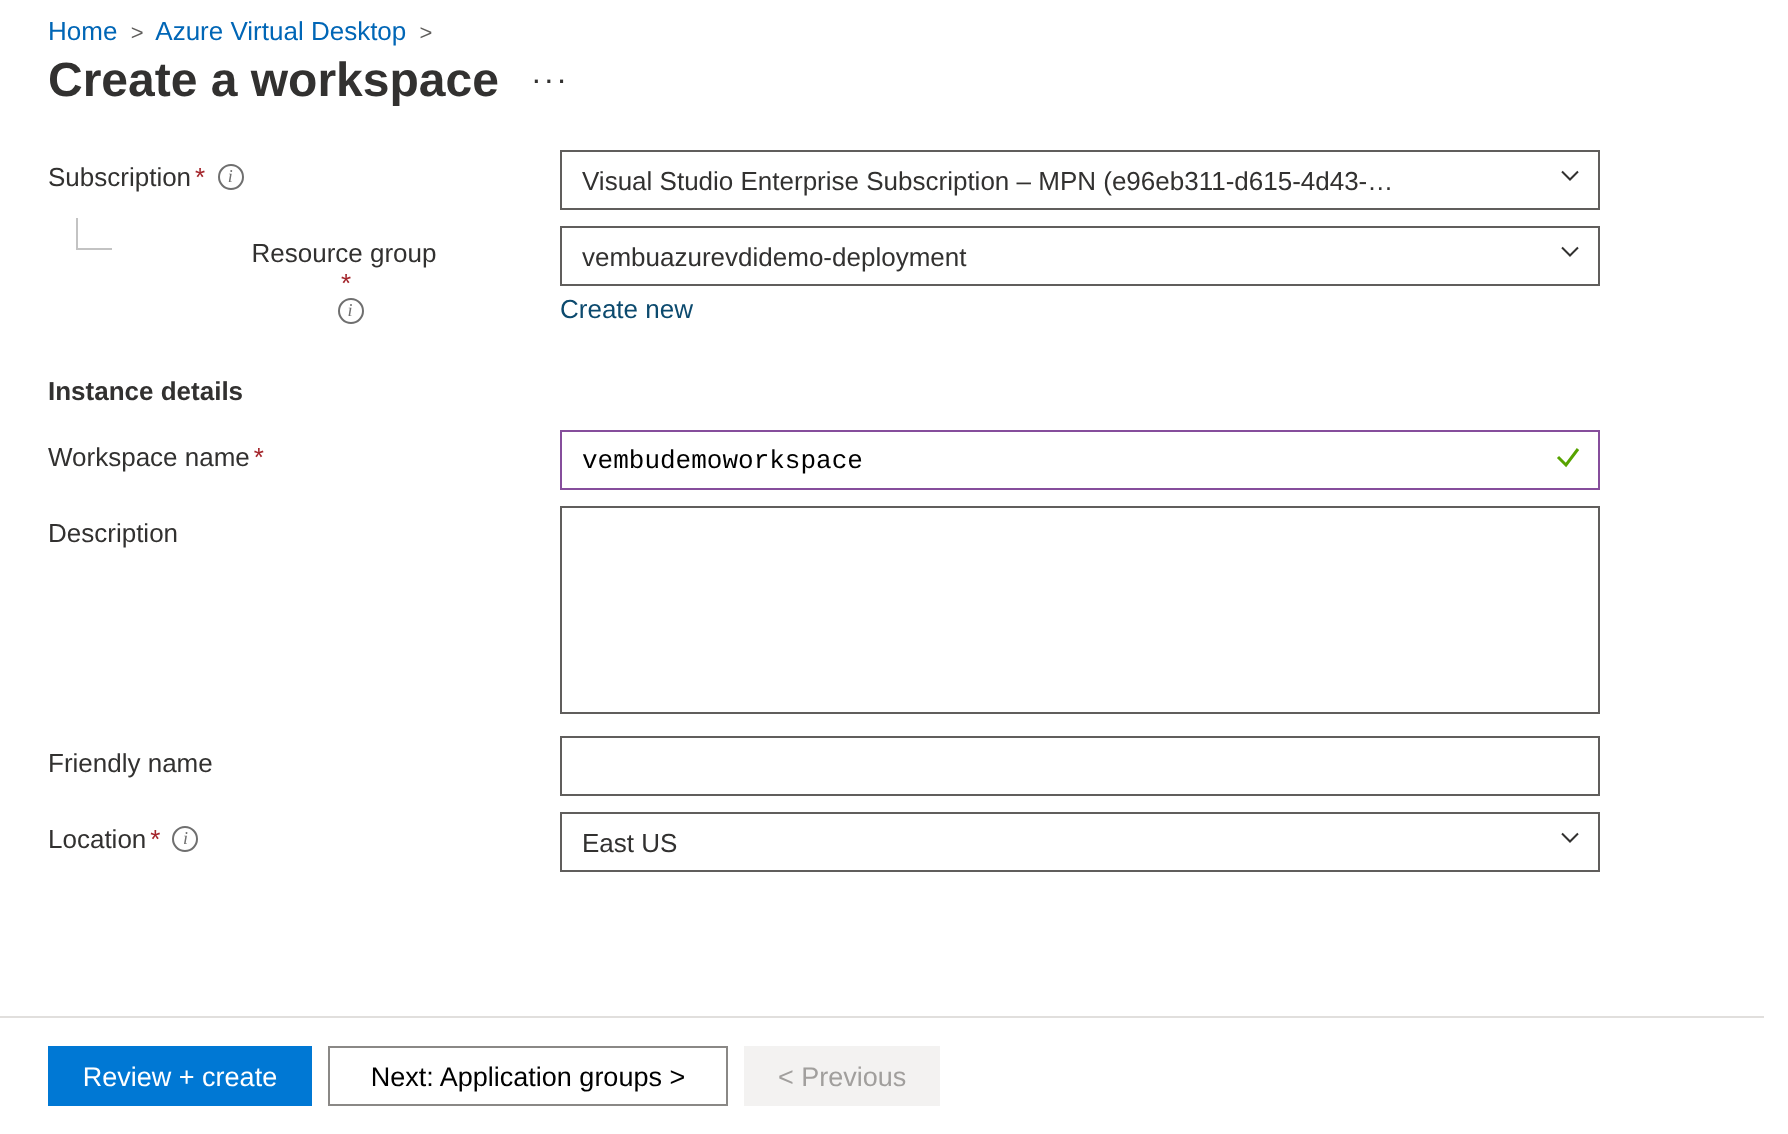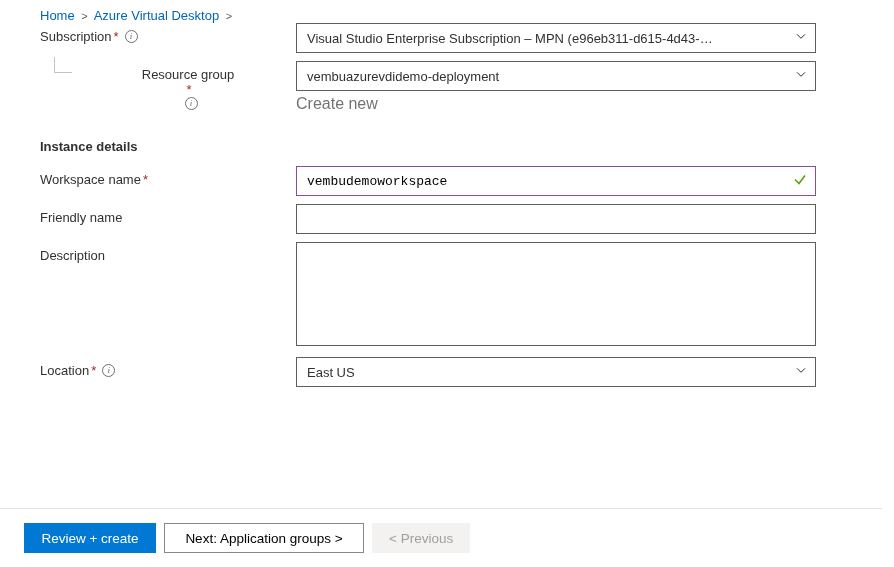--- a/index.html
+++ b/index.html
@@ -4,21 +4,21 @@
 <style>
   * { box-sizing: border-box; }
   html, body {
     margin: 0; padding: 0;
     font-family: "Segoe UI", Arial, sans-serif;
     font-size: 13px;
     color: #323130;
     background: #fff;
     width: 894px;
   }
-  .page { padding: 0 0 0 40px; position: relative; min-height: 567px; }
+  .page { padding: 0 0 0 24px; position: relative; min-height: 567px; }
   .breadcrumb {
     padding-top: 8px;
     font-size: 13px;
     color: #323130;
   }
   .breadcrumb a { color: #0066b6; text-decoration: none; }
   .crumb-sep { color: #605e5c; padding: 0 3px; font-size: 11px; }
   .title-row { display: flex; align-items: center; margin-top: 4px; margin-bottom: 20px; }
   .title { font-size: 24px; font-weight: 600; margin: 0; }
   .title-dots { margin-left: 16px; color: #323130; font-size: 16px; letter-spacing: 1px; cursor: pointer; line-height: 1; }
@@ -69,21 +69,21 @@
   .textarea-box {
     width: 100%;
     height: 104px;
     border: 1px solid #605e5c;
     background: #fff;
     padding: 6px 10px;
     resize: none;
     font-family: inherit;
     font-size: 13px;
   }
-  .link { color: #737373; text-decoration: none; font-size: 16px; cursor: pointer; }
+  .link { color: #0c4a6e; text-decoration: none; font-size: 13px; cursor: pointer; }
   .under-input { padding-top: 4px; padding-bottom: 6px; }
 
   .section-header { font-weight: 600; font-size: 13px; margin-top: 20px; margin-bottom: 12px; }
 
   .footer {
     position: absolute;
     left: 0; right: 12px;
     bottom: 0;
     border-top: 1px solid #e1dfdd;
     padding: 14px 0 14px 24px;
@@ -119,20 +119,24 @@
 
 <div class="page">
 
   <div class="breadcrumb">
     <a href="#">Home</a>
     <span class="crumb-sep">&gt;</span>
     <a href="#">Azure Virtual Desktop</a>
     <span class="crumb-sep">&gt;</span>
   </div>
 
+  <div class="title-row">
+    <h1 class="title">Create a workspace</h1>
+    <span class="title-dots">···</span>
+  </div>
 
   <div class="form-row">
     <div class="label-col">
       <span>Subscription</span>
       <span class="req">*</span>
       <span class="info-icon">i</span>
     </div>
     <div class="input-col">
       <div class="select-box">
         <span>Visual Studio Enterprise Subscription – MPN (e96eb311-d615-4d43-…</span>
@@ -181,35 +185,35 @@
           <svg width="14" height="14" viewBox="0 0 14 14">
               <path d="M2 7 L6 11 L12 3" stroke="#57a300" stroke-width="1.5" fill="none"></path>
             </svg>
         </span>
       </div>
     </div>
   </div>
 
   <div class="form-row">
     <div class="label-col">
+      <span>Description</span>
+    </div>
+    <div class="input-col">
+      <textarea class="textarea-box" value="" style=""></textarea>
+    </div>
+  </div>
+
+  <div class="form-row">
+    <div class="label-col">
       <span>Friendly name</span>
     </div>
     <div class="input-col">
       <div class="text-box">
         <input class="text-input-inner" type="text" value="" style="">
       </div>
-    </div>
-  </div>
-
-  <div class="form-row">
-    <div class="label-col">
-      <span>Description</span>
-    </div>
-    <div class="input-col">
-      <textarea class="textarea-box" value="" style=""></textarea>
     </div>
   </div>
 
   <div class="form-row" style="">
     <div class="label-col">
       <span>Location</span>
       <span class="req">*</span>
       <span class="info-icon">i</span>
     </div>
     <div class="input-col">

